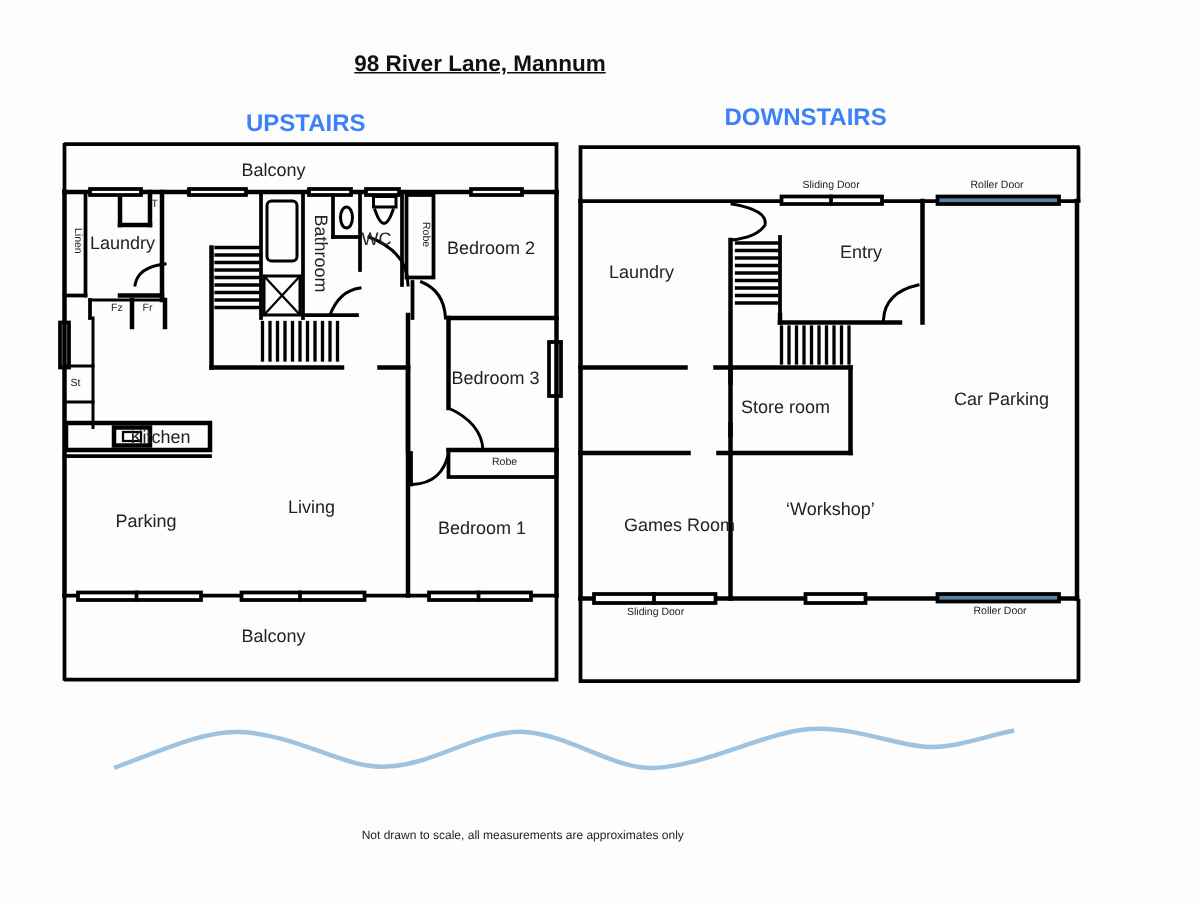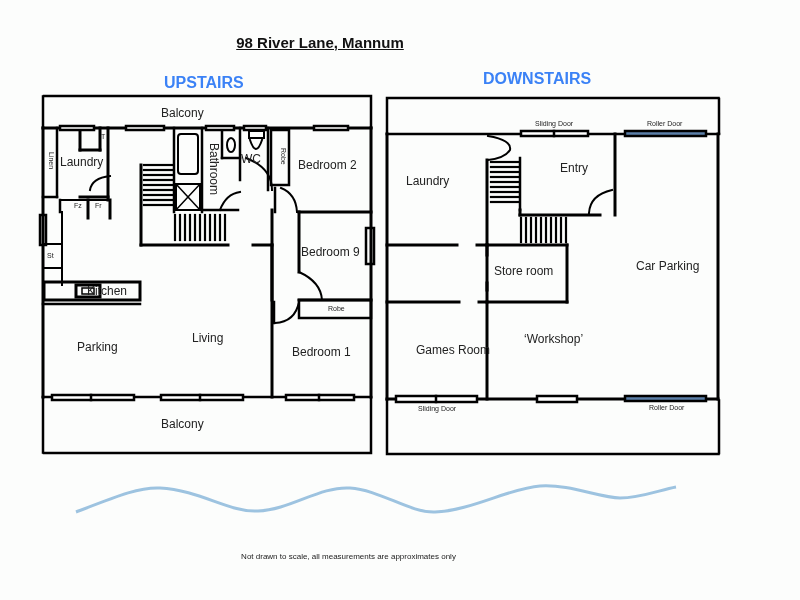--- a/index.html
+++ b/index.html
@@ -215,21 +215,21 @@
 <div class="tiny-label vert" style="left:55px; top:152px;">Linen</div>
 <div class="tiny-label" style="left:101px; top:133px;">T</div>
 <div class="room-label vert" style="left:221px; top:143px;">Bathroom</div>
 <div class="room-label" style="left:241px; top:152px;">WC</div>
 <div class="tiny-label vert" style="left:287px; top:148px;">Robe</div>
 <div class="room-label" style="left:298px; top:158px;">Bedroom 2</div>
 <div class="tiny-label" style="left:74px; top:202px;">Fz</div>
 <div class="tiny-label" style="left:95px; top:202px;">Fr</div>
 <div class="room-label" style="left:87px; top:238px;margin-top:46px;">Kitchen</div>
 <div class="tiny-label" style="left:47px; top:252px;">St</div>
-<div class="room-label" style="left:301px; top:245px;">Bedroom 9</div>
+<div class="room-label" style="left:301px; top:245px;">Bedroom 3</div>
 <div class="tiny-label" style="left:328px; top:305px;">Robe</div>
 <div class="room-label" style="left:77px; top:340px;">Parking</div>
 <div class="room-label" style="left:192px; top:331px;">Living</div>
 <div class="room-label" style="left:292px; top:345px;">Bedroom 1</div>
 <div class="room-label" style="left:161px; top:417px;">Balcony</div>
 
 <div class="tiny-label" style="left:535px; top:120px;">Sliding Door</div>
 <div class="tiny-label" style="left:647px; top:120px;">Roller Door</div>
 <div class="room-label" style="left:406px; top:174px;">Laundry</div>
 <div class="room-label" style="left:560px; top:161px;">Entry</div>

